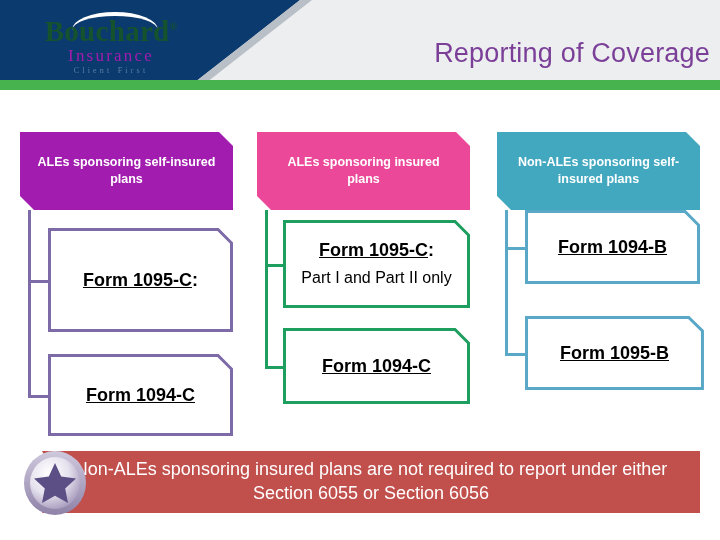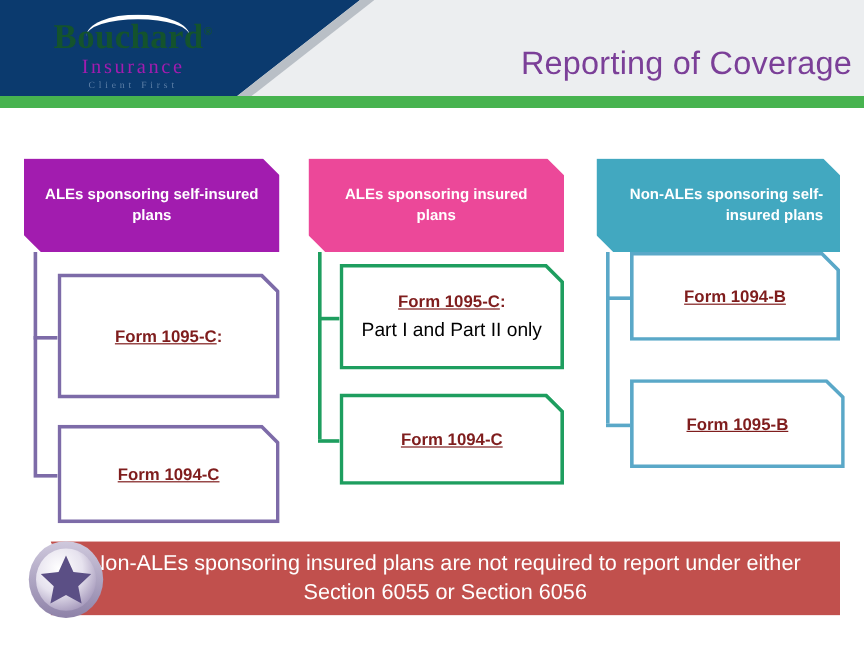--- a/index.html
+++ b/index.html
@@ -142,23 +142,23 @@
     flex-direction: column;
     align-items: center;
     justify-content: center;
   }
   .node-inner {
     position: relative;
     z-index: 2;
     padding: 0 10px;
   }
   .node-title {
-    font-size: 14px;
+    font-size: 18px;
     font-weight: bold;
-    color: #7f1d1d;
+    color: #000000;
     white-space: nowrap;
   }
   .node-title u { text-decoration: underline; }
   .node-body {
     font-size: 16px;
     color: #000000;
     line-height: 1.25;
     margin-top: 7px;
   }
   .node-shape {
@@ -262,21 +262,21 @@
     <div class="node" style="position: absolute; left: 26px; top: 196px; width: 187px; height: 76px;">
       <svg class="node-shape" viewBox="0 0 187 76" preserveAspectRatio="none">
         <path d="M1.5 1.5 H172 L185.5 15 V74.5 H1.5 Z" fill="#ffffff" stroke="#1e9e5f" stroke-width="3" vector-effect="non-scaling-stroke"></path>
       </svg>
       <div class="node-inner">
         <div class="node-title"><u>Form 1094-C</u></div>
       </div>
     </div>
   </div>
 <div class="column" id="col-2">
-    <div class="col-header" style="background: rgb(66, 168, 192); text-align: right;">
+    <div class="col-header" style="background: rgb(66, 168, 192);">
       <span>Non-ALEs sponsoring self-insured plans</span>
     </div>
     <div class="connector" style="left: 8px; top: 78px; width: 3px; height: 143px; background: rgb(90, 168, 200);"></div>
     <div class="connector" style="left: 8px; top: 115px; width: 20px; height: 3px; background: rgb(90, 168, 200);"></div>
     <div class="node" style="position: absolute; left: 28px; top: 78px; width: 175px; height: 74px;">
       <svg class="node-shape" viewBox="0 0 175 74" preserveAspectRatio="none">
         <path d="M1.5 1.5 H160 L173.5 15 V72.5 H1.5 Z" fill="#ffffff" stroke="#5aa8c8" stroke-width="3" vector-effect="non-scaling-stroke"></path>
       </svg>
       <div class="node-inner">
         <div class="node-title"><u>Form 1094-B</u></div>

